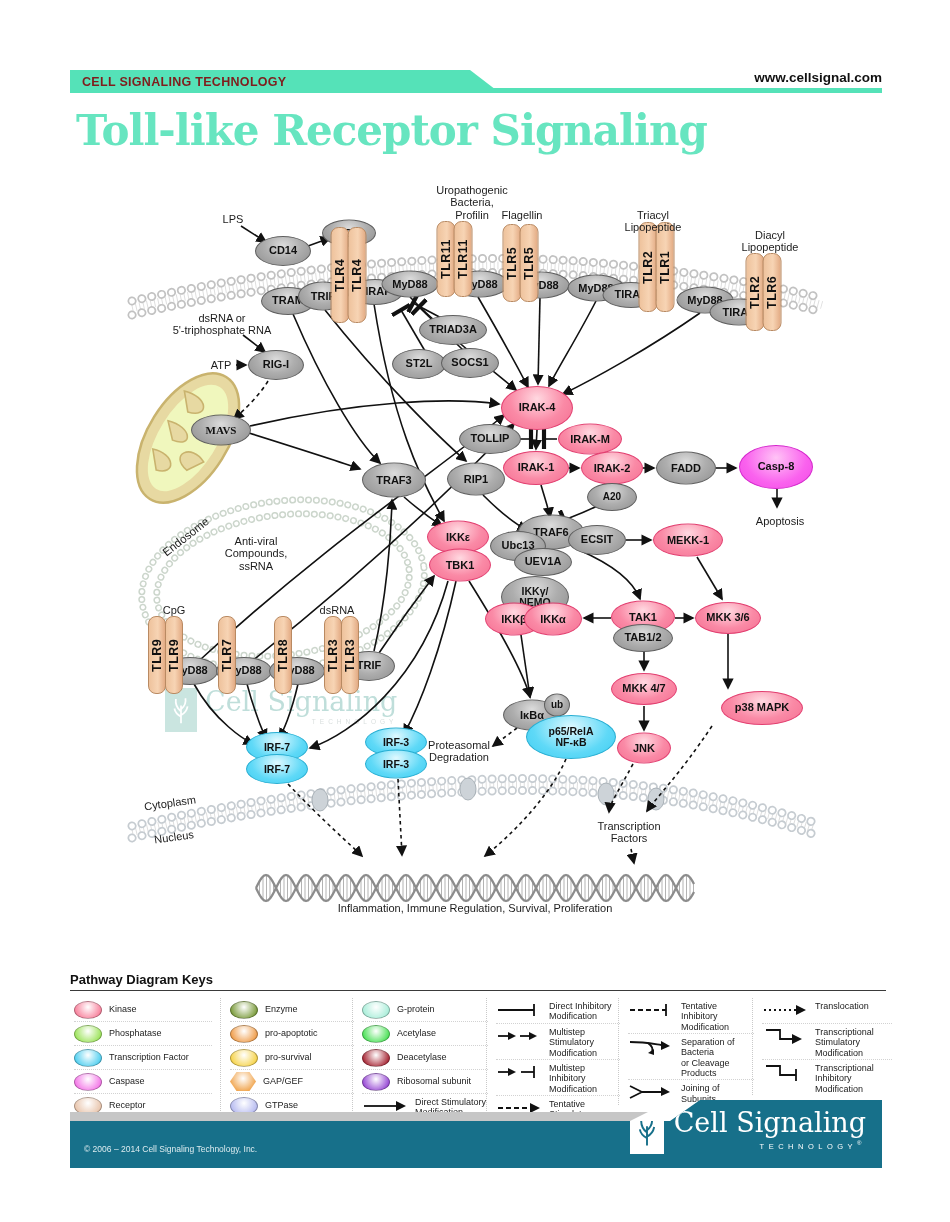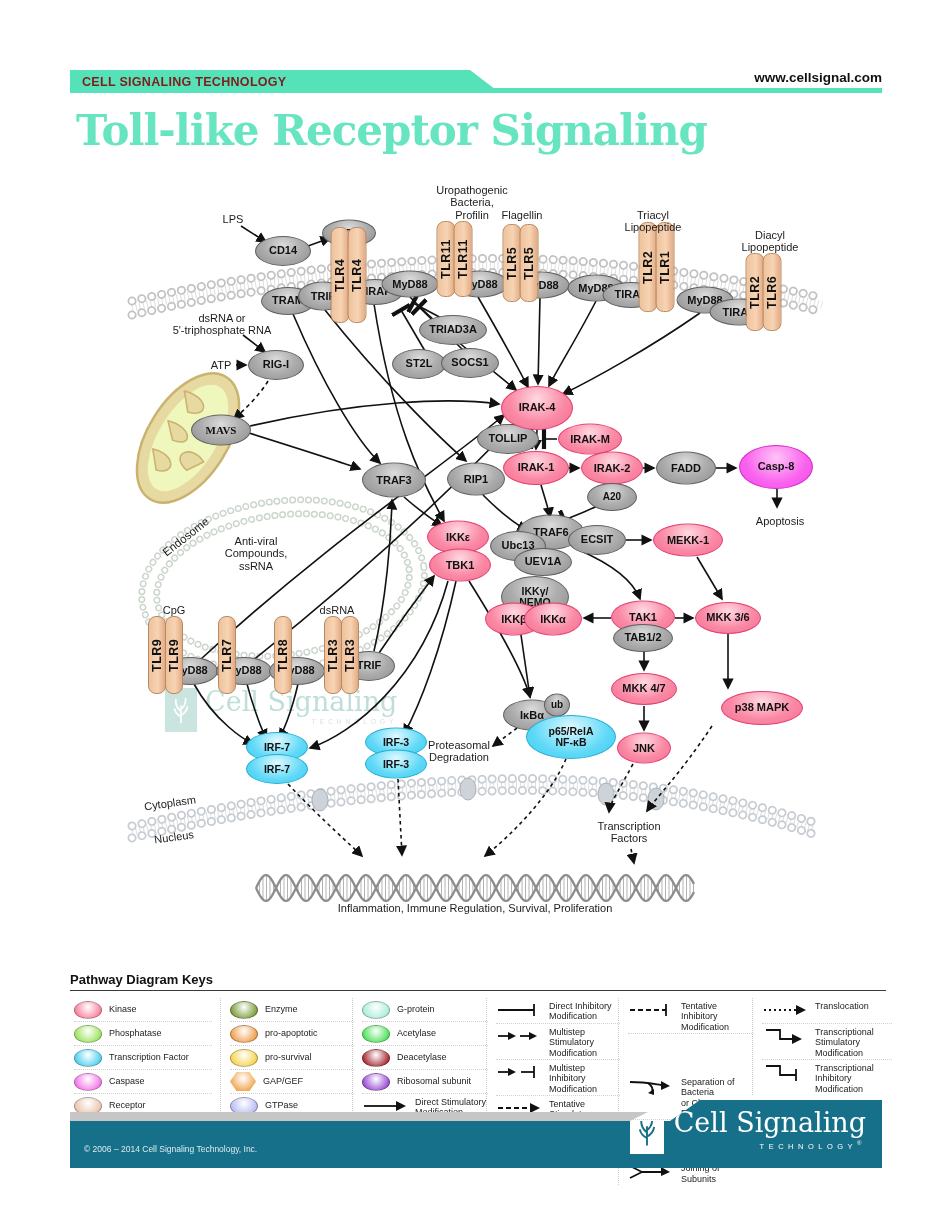--- a/index.html
+++ b/index.html
@@ -293,21 +293,21 @@
       <div class="node g" style="left: 596px; top: 288px; width: 55px; height: 25px;">MyD88</div>
       <div class="node g" style="left: 631px; top: 295px; width: 55px; height: 24px;">TIRAP</div>
       <div class="node g" style="left: 705px; top: 300px; width: 55px; height: 25px;">MyD88</div>
       <div class="node g" style="left: 739px; top: 312px; width: 57px; height: 25px;">TIRAP</div>
       <div class="node g" style="left: 276px; top: 365px; width: 54px; height: 28px;">RIG-I</div>
       <div class="node g" style="left: 221px; top: 430px; width: 58px; height: 29px; font-family: Liberation Serif, serif;">MAVS</div>
       <div class="node g" style="left: 453px; top: 330px; width: 66px; height: 28px;">TRIAD3A</div>
       <div class="node g" style="left: 419px; top: 364px; width: 52px; height: 28px;">ST2L</div>
       <div class="node g" style="left: 470px; top: 363px; width: 56px; height: 28px;">SOCS1</div>
       <div class="node g" style="left: 394px; top: 480px; width: 62px; height: 33px;">TRAF3</div>
-      <div class="node g" style="left: 508px; top: 439px; width: 60px; height: 28px;">TOLLIP</div>
+      <div class="node g" style="left: 490px; top: 439px; width: 60px; height: 28px;">TOLLIP</div>
       <div class="node k" style="left: 590px; top: 439px; width: 62px; height: 29px;">IRAK-M</div>
       <div class="node k" style="left: 537px; top: 408px; width: 70px; height: 42px;">IRAK-4</div>
       <div class="node k" style="left: 536px; top: 468px; width: 64px; height: 32px;">IRAK-1</div>
       <div class="node k" style="left: 612px; top: 468px; width: 60px; height: 31px;">IRAK-2</div>
       <div class="node g" style="left: 686px; top: 468px; width: 58px; height: 31px;">FADD</div>
       <div class="node c" style="left: 776px; top: 467px; width: 72px; height: 42px;">Casp-8</div>
       <div class="node g" style="left: 612px; top: 497px; width: 48px; height: 26px; font-size: 10px;">A20</div>
       <div class="node g" style="left: 476px; top: 479px; width: 56px; height: 31px;">RIP1</div>
       <div class="node g" style="left: 551px; top: 532px; width: 64px; height: 33px;">TRAF6</div>
       <div class="node g" style="left: 518px; top: 546px; width: 54px; height: 28px;">Ubc13</div>
@@ -496,21 +496,21 @@
           <span><svg width="46" height="18" viewBox="0 0 46 18" style="overflow:visible">
               <g stroke="#111" stroke-width="1.8" fill="none">
                 <line x1="2" y1="9" x2="34" y2="9" stroke-dasharray="5 3"></line>
                 <path d="M34,4 44,9 34,14z" fill="#111" stroke="none"></path>
               </g>
             </svg></span>
           <span class="llabel" style="white-space: pre-line;">Tentative Stimulatory
 Modification</span>
         </div>
       </div>
-      <div class="lcol sep" style="left: 548px; width: 126px; gap: 40px;">
+      <div class="lcol sep" style="left: 548px; width: 126px;">
         <div class="litem tall">
           <span><svg width="46" height="18" viewBox="0 0 46 18" style="overflow:visible">
               <g stroke="#111" stroke-width="1.8" fill="none">
                 <line x1="2" y1="9" x2="38" y2="9" stroke-dasharray="5 3"></line>
                 <line x1="38" y1="3" x2="38" y2="15"></line>
               </g>
             </svg></span>
           <span class="llabel" style="white-space: pre-line;">Tentative Inhibitory
 Modification</span>
         </div>

